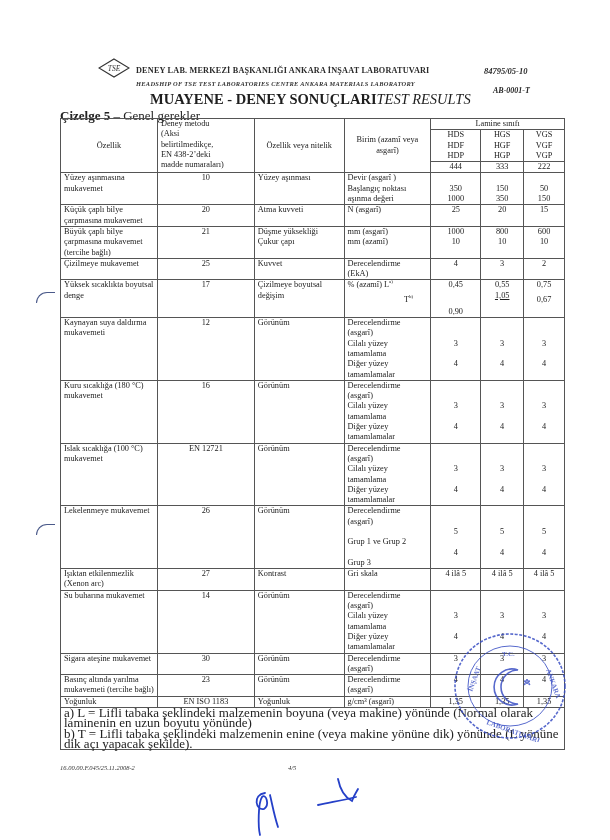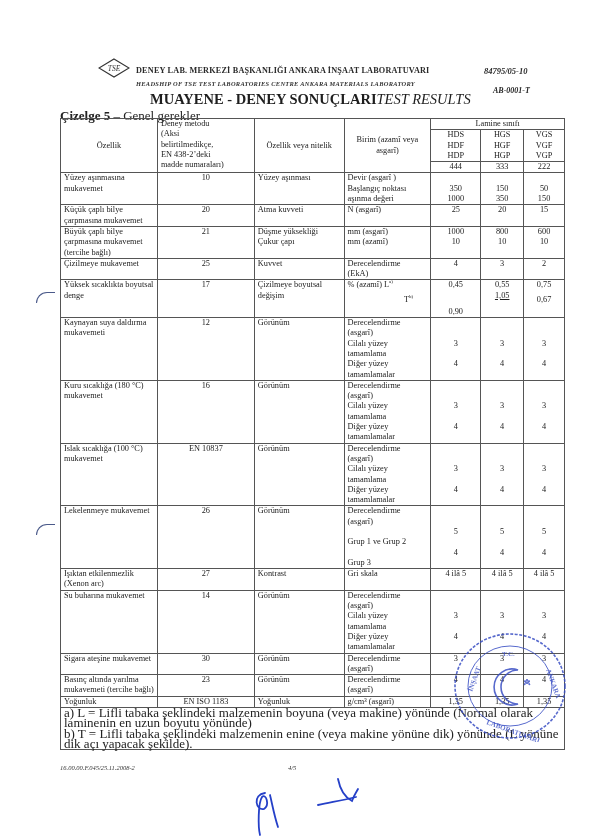--- a/index.html
+++ b/index.html
@@ -338,21 +338,21 @@
             <div>&nbsp;</div>
             <div>3</div>
             <div>&nbsp;</div>
             <div>4</div>
             <div>&nbsp;</div>
           </div>
         </td>
       </tr>
       <tr>
         <td>Islak sıcaklığa (100 °C) mukavemet</td>
-        <td class="c">EN 10837</td>
+        <td class="c">EN 12721</td>
         <td>Görünüm</td>
         <td>
           <div class="stack">
             <div>Derecelendirme</div>
             <div>(asgarî)</div>
             <div>Cilalı yüzey</div>
             <div>tamamlama</div>
             <div>Diğer yüzey</div>
             <div>tamamlamalar</div>
           </div>

